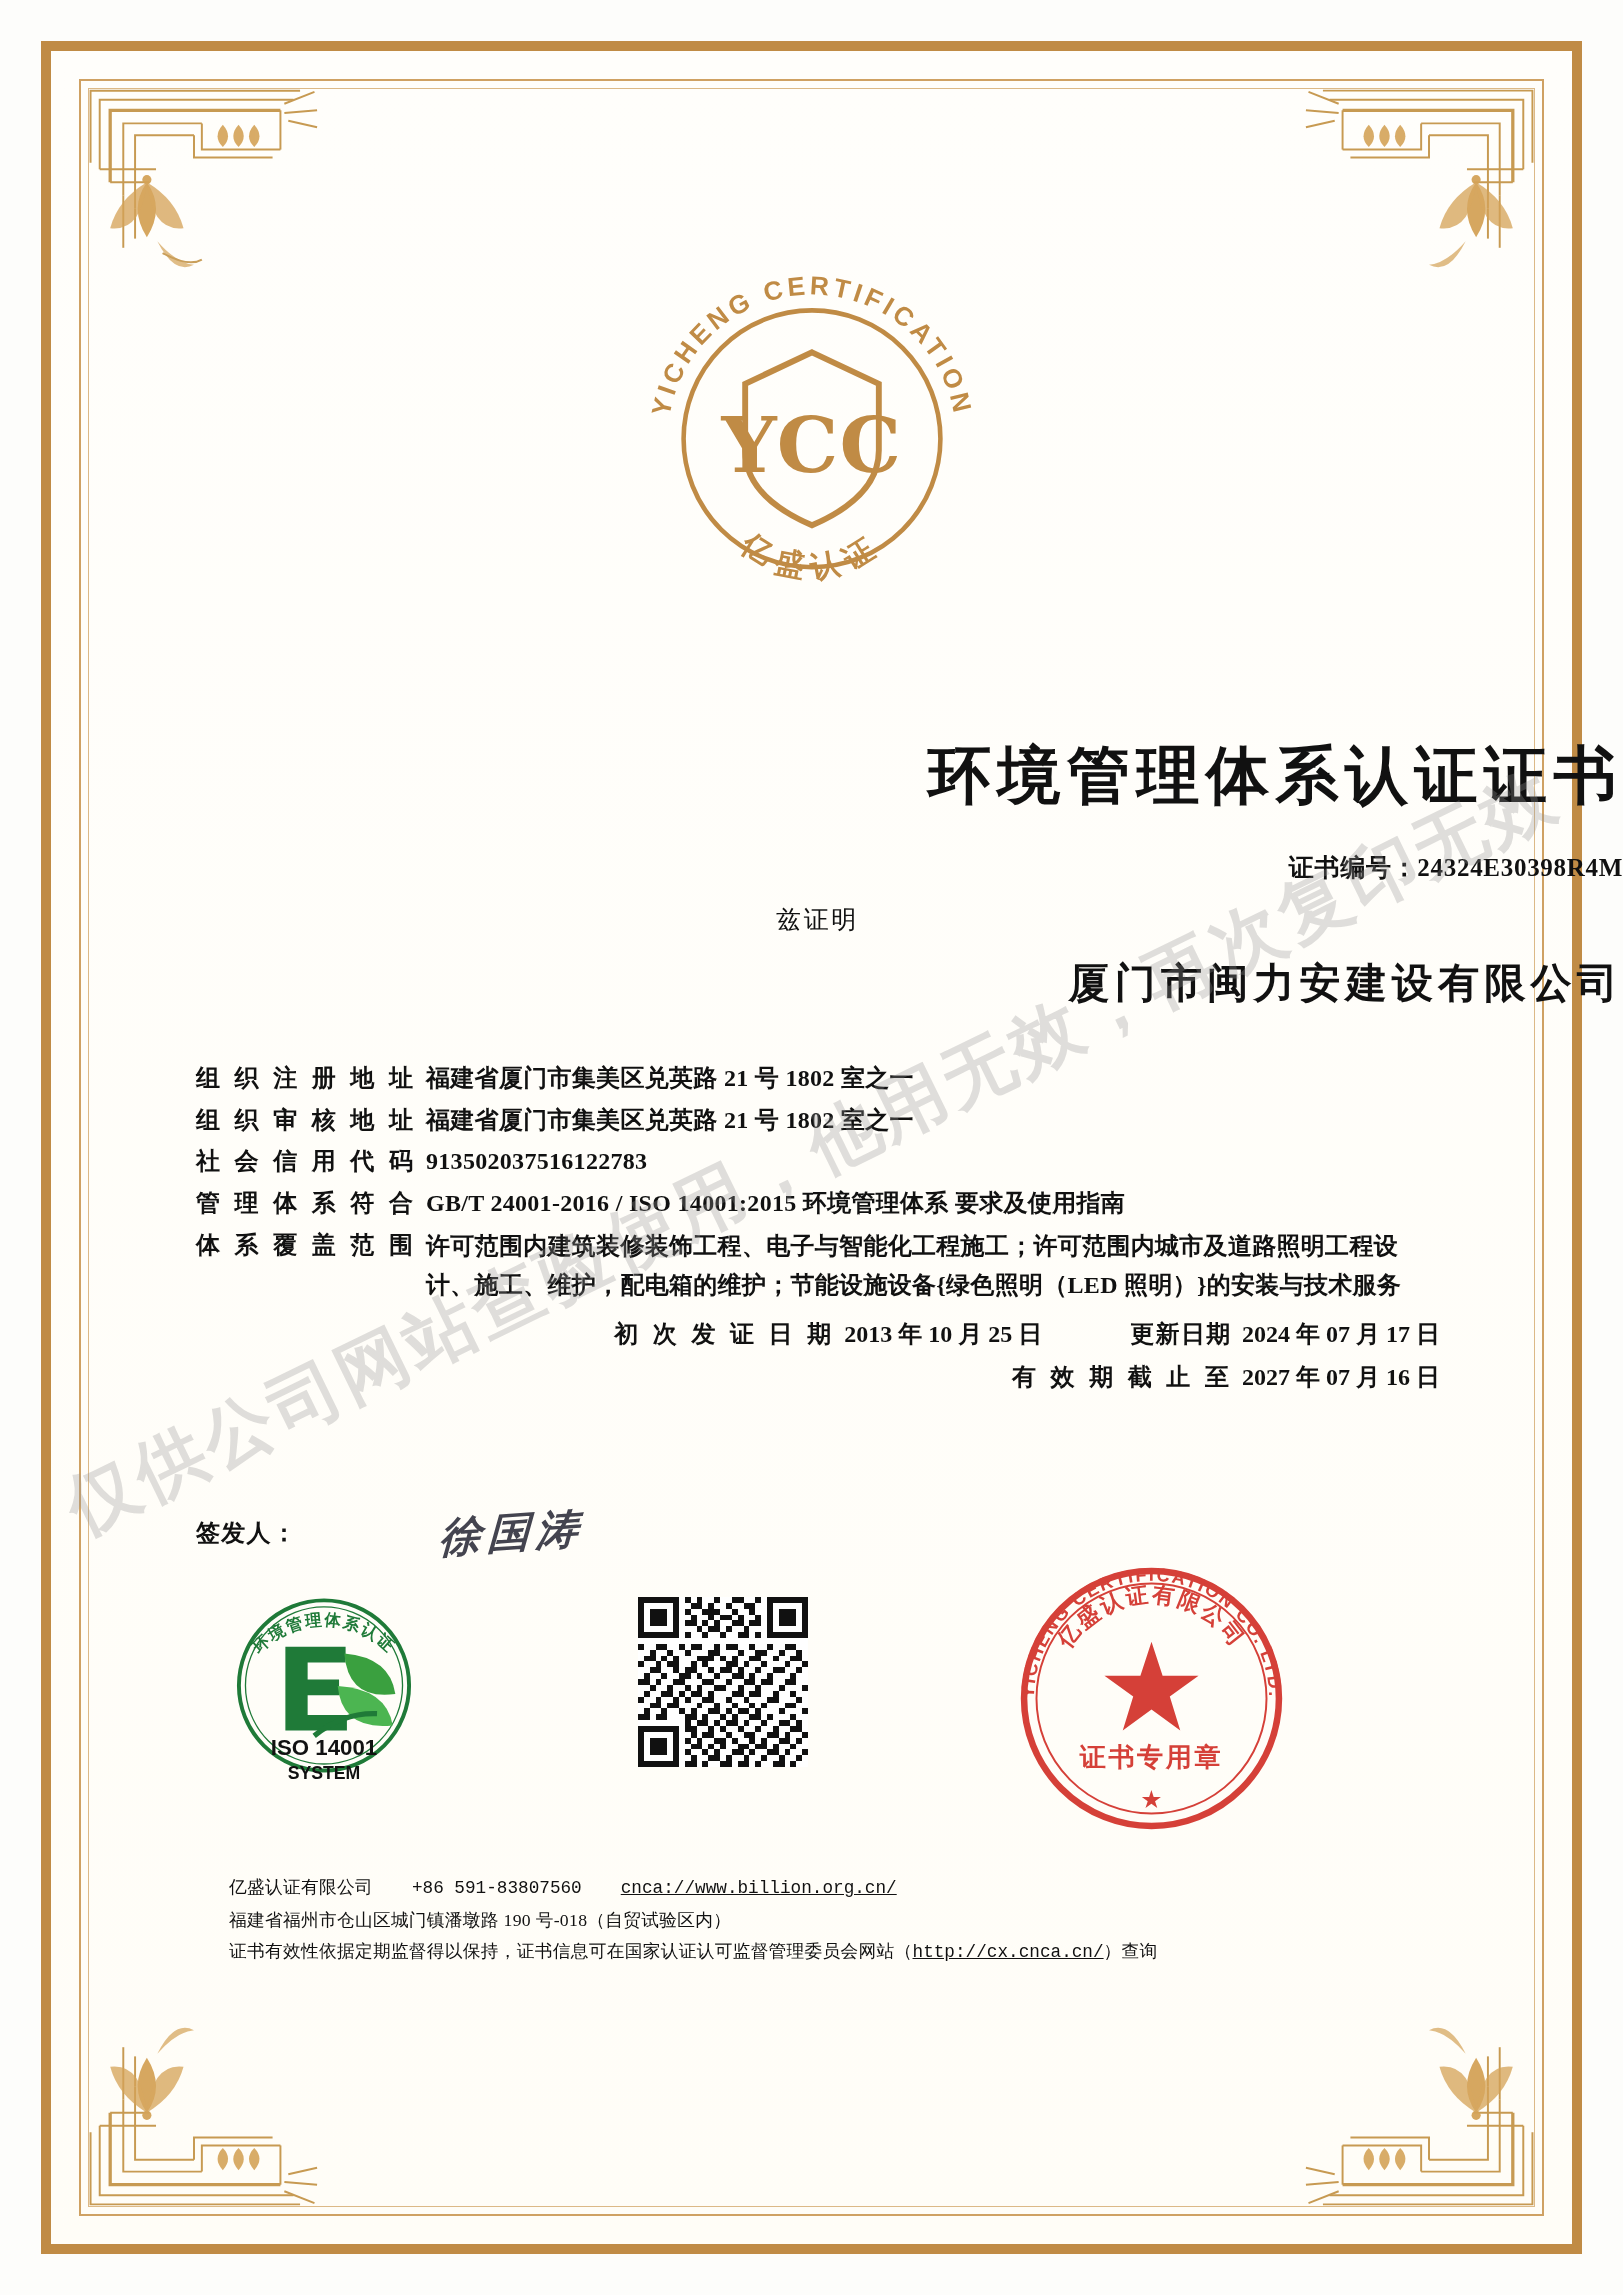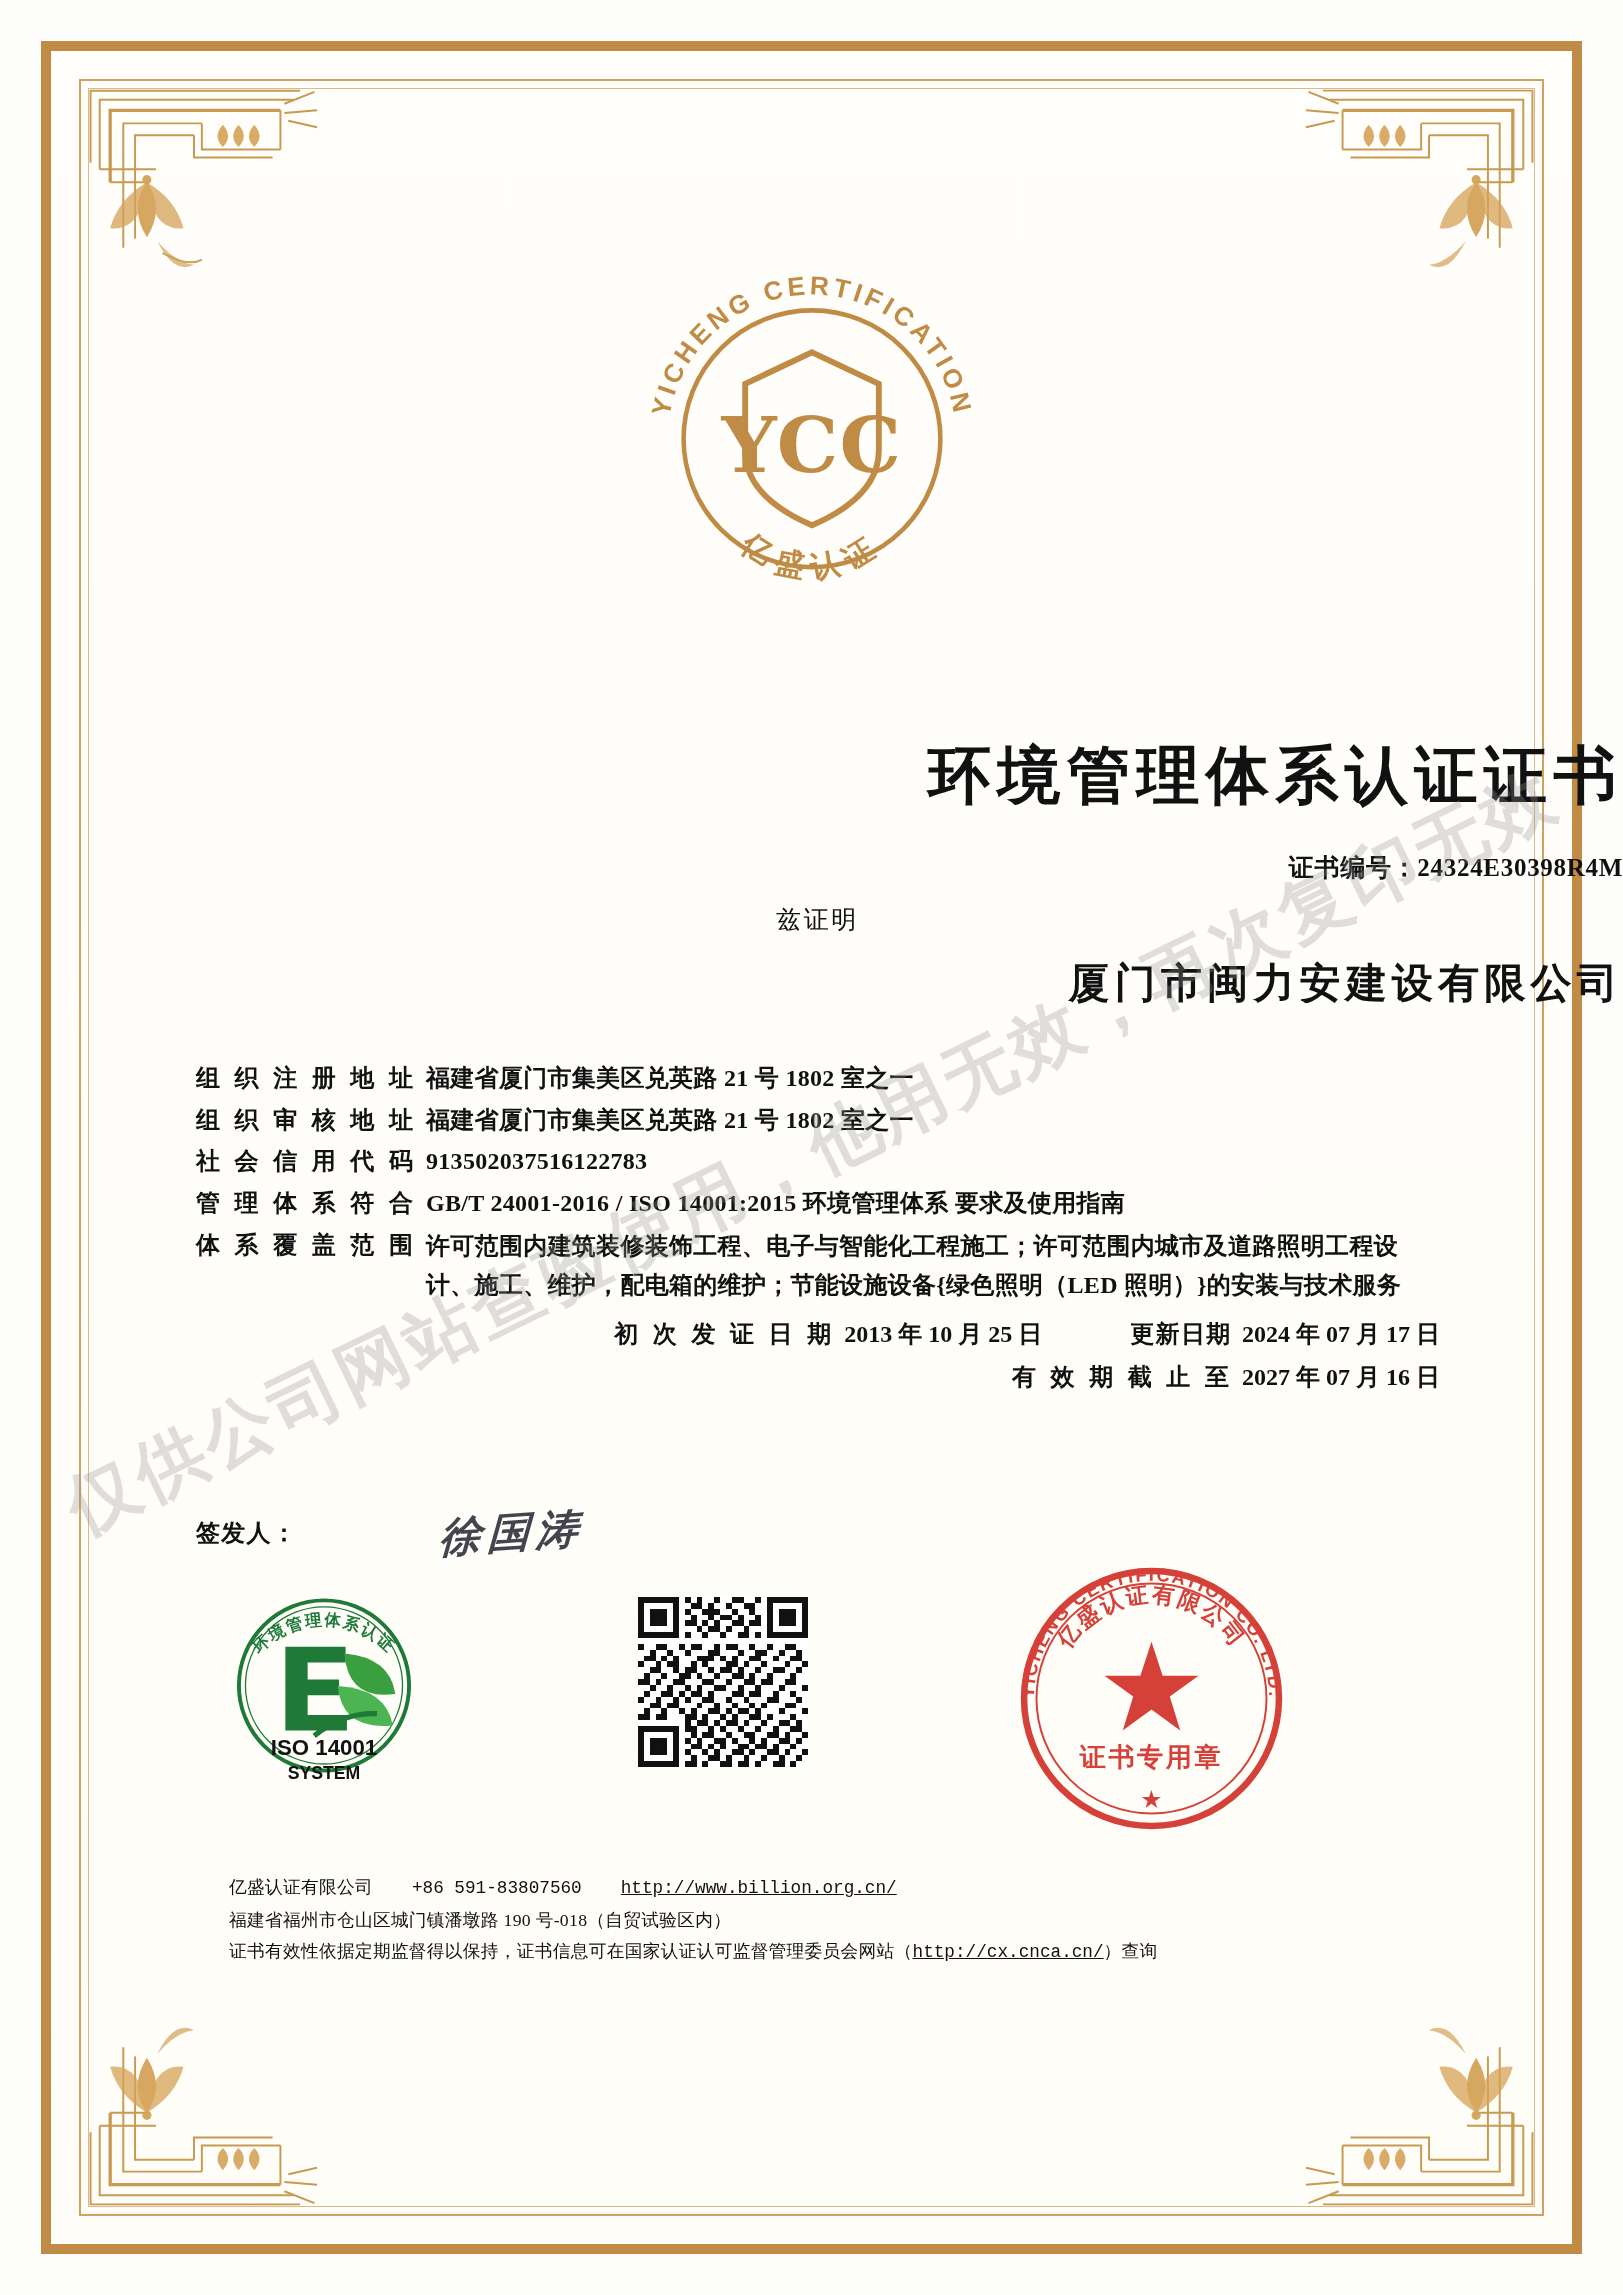--- a/index.html
+++ b/index.html
@@ -727,21 +727,21 @@
         <textPath href="#sealArcIn" startOffset="50%" text-anchor="middle">亿盛认证有限公司</textPath>
       </text>
       <polygon points="215,128 232,180 287,180 243,212 259,264 215,232 171,264 187,212 143,180 198,180" fill="#d2322a"></polygon>
       <text x="215" y="318" text-anchor="middle" font-family="'DejaVu Sans',sans-serif" font-size="40" font-weight="bold" fill="#d2322a" letter-spacing="4">证书专用章</text>
       <text x="215" y="382" text-anchor="middle" font-family="'DejaVu Sans',sans-serif" font-size="38" fill="#d2322a">★</text>
     </svg>
   </div>
 
   <div class="footer">
     <div class="line">
-      <span>亿盛认证有限公司</span><span class="sp"></span><span class="mono">+86 591-83807560</span><span class="sp"></span><span class="url">http://www.billion.org.cn/</span>
+      <span>亿盛认证有限公司</span><span class="sp"></span><span class="mono">+86 591-83807560</span><span class="sp"></span><span class="url">cnca://www.billion.org.cn/</span>
     </div>
     <div class="line">
       <span>福建省福州市仓山区城门镇潘墩路 190 号-018（自贸试验区内）</span>
     </div>
     <div class="line">
       <span>证书有效性依据定期监督得以保持，证书信息可在国家认证认可监督管理委员会网站（</span><span class="url">http://cx.cnca.cn/</span><span>）查询</span>
     </div>
   </div>
 
   <div class="watermark">仅供公司网站查验使用，他用无效，再次复印无效</div>

